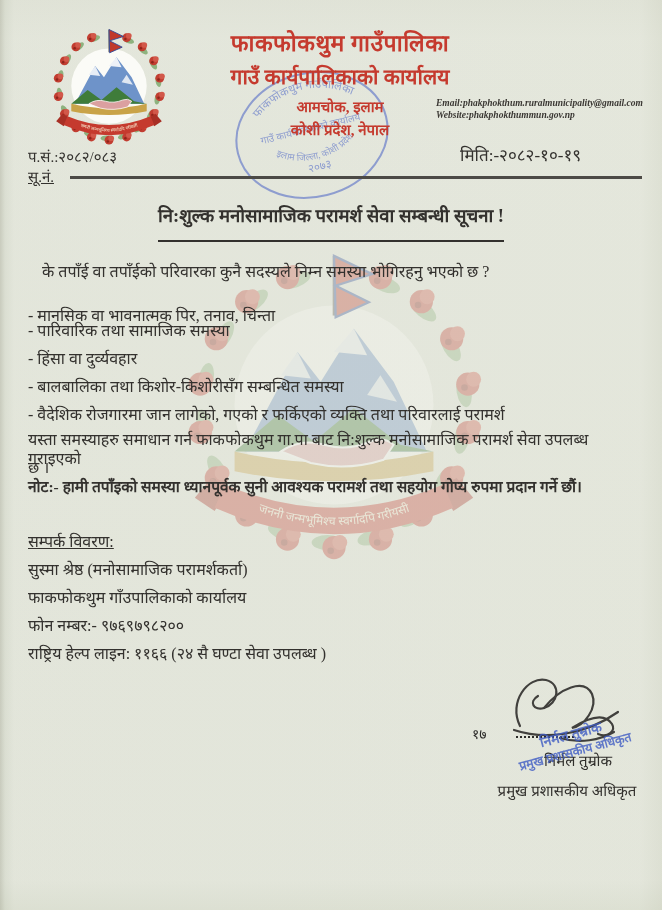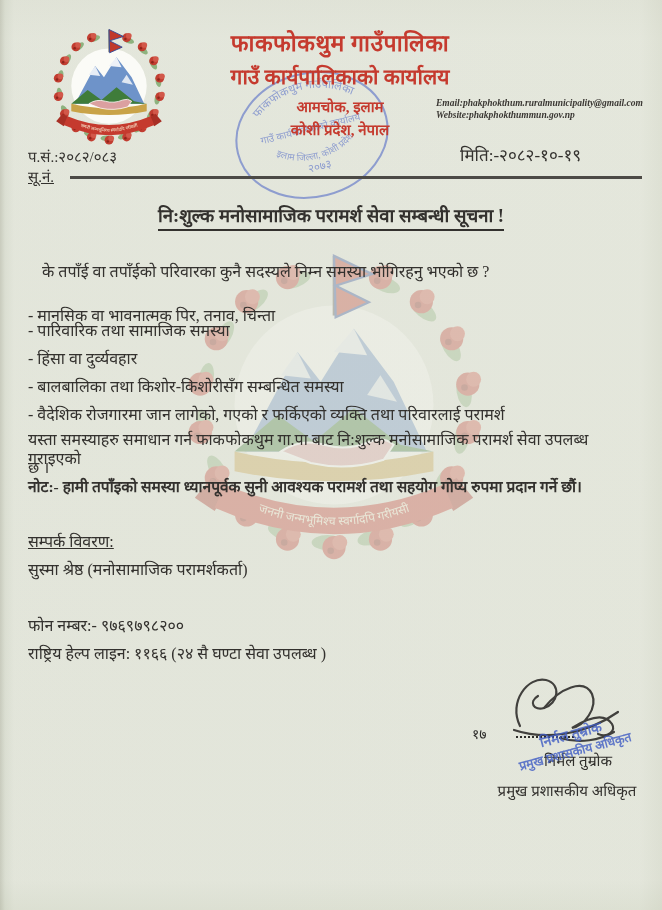--- a/index.html
+++ b/index.html
@@ -24,21 +24,21 @@
   .mail-block{right:8px;top:98px;width:218px;z-index:2;text-align:left;
     font-style:italic;font-weight:bold;font-size:9.5px;color:#3a3733;line-height:1.25;}
   .ref-no{left:28px;top:146px;font-size:15px;z-index:2;}
   .date{left:460px;top:143px;font-size:17px;z-index:2;}
   .serial{left:28px;top:166px;font-size:15px;z-index:2;text-decoration:underline;}
   .serial-line{left:70px;top:176px;width:572px;height:3px;background:#4c4a46;z-index:2;}
   
   .watermark{left:162px;top:236px;width:344px;height:348px;z-index:0;opacity:.30;}
   
   .title{left:0;top:202px;width:662px;text-align:center;z-index:2;}
-  .title span{display:inline-block;font-size:18.5px;font-weight:bold;border-bottom:2px solid #33312e;padding-bottom:2px;}
+  .title span{display:inline-block;font-size:18.5px;font-weight:bold;border-bottom:2px solid #33312e;padding-bottom:13px;}
   .bodyline{left:28px;width:616px;font-size:16px;z-index:2;line-height:1.2;}
   .intro{top:262px;padding-left:14px;font-family:Liberation Serif, serif;}
   .b0{top:306px;} .b1{top:321px;} .b2{top:349px;} .b3{top:377px;} .b4{top:405px;}
   .avail1{top:430px;}
   .avail2{top:458px;}
   .note{top:478px;font-weight:bold;font-size:15.5px;}
   
   .c-head{left:28px;top:530px;font-size:16px;z-index:2;text-decoration:underline;}
   .c0{top:560px;} .c1{top:588px;} .c2{top:616px;} .c3{top:644px;}
   
@@ -213,20 +213,21 @@
   <div class="abs bodyline b1">- पारिवारिक तथा सामाजिक समस्या</div>
   <div class="abs bodyline b2">- हिंसा वा दुर्व्यवहार</div>
   <div class="abs bodyline b3">- बालबालिका तथा किशोर-किशोरीसँग सम्बन्धित समस्या</div>
   <div class="abs bodyline b4">- वैदेशिक रोजगारमा जान लागेको, गएको र फर्किएको व्यक्ति तथा परिवारलाई परामर्श</div>
   <div class="abs bodyline avail1">यस्ता समस्याहरु समाधान गर्न  फाकफोकथुम गा.पा बाट नि:शुल्क मनोसामाजिक परामर्श सेवा उपलब्ध गराइएको</div>
   <div class="abs bodyline avail2">छ ।</div>
   <div class="abs bodyline note">नोट:- हामी तपाँइको समस्या ध्यानपूर्वक सुनी आवश्यक परामर्श तथा सहयोग गोप्य रुपमा प्रदान गर्ने छौं।</div>
 
   <div class="abs c-head">सम्पर्क विवरण:</div>
   <div class="abs bodyline c0">सुस्मा श्रेष्ठ (मनोसामाजिक परामर्शकर्ता)</div>
+  <div class="abs bodyline c1">फाकफोकथुम गाँउपालिकाको कार्यालय</div>
   <div class="abs bodyline c2">फोन नम्बर:- ९७६९७९८२००</div>
   <div class="abs bodyline c3">राष्ट्रिय हेल्प लाइन: ११६६ (२४ सै घण्टा सेवा उपलब्ध )</div>
 
   <svg class="abs sig-scribble" viewBox="0 0 140 84">
     <g fill="none" stroke="#2b2a28" stroke-width="2.2" stroke-linecap="round" opacity="0.88">
       <path d="M20,58 C8,34 28,8 46,12 C62,16 58,36 44,40 C34,43 28,34 38,28"></path>
       <path d="M44,40 C60,20 84,10 92,26 C98,40 84,58 72,60 C88,50 104,44 112,56 C116,63 108,70 98,66"></path>
       <path d="M14,62 C44,72 84,68 118,44"></path>
       <path d="M60,70 C80,76 100,72 114,64"></path>
     </g>

